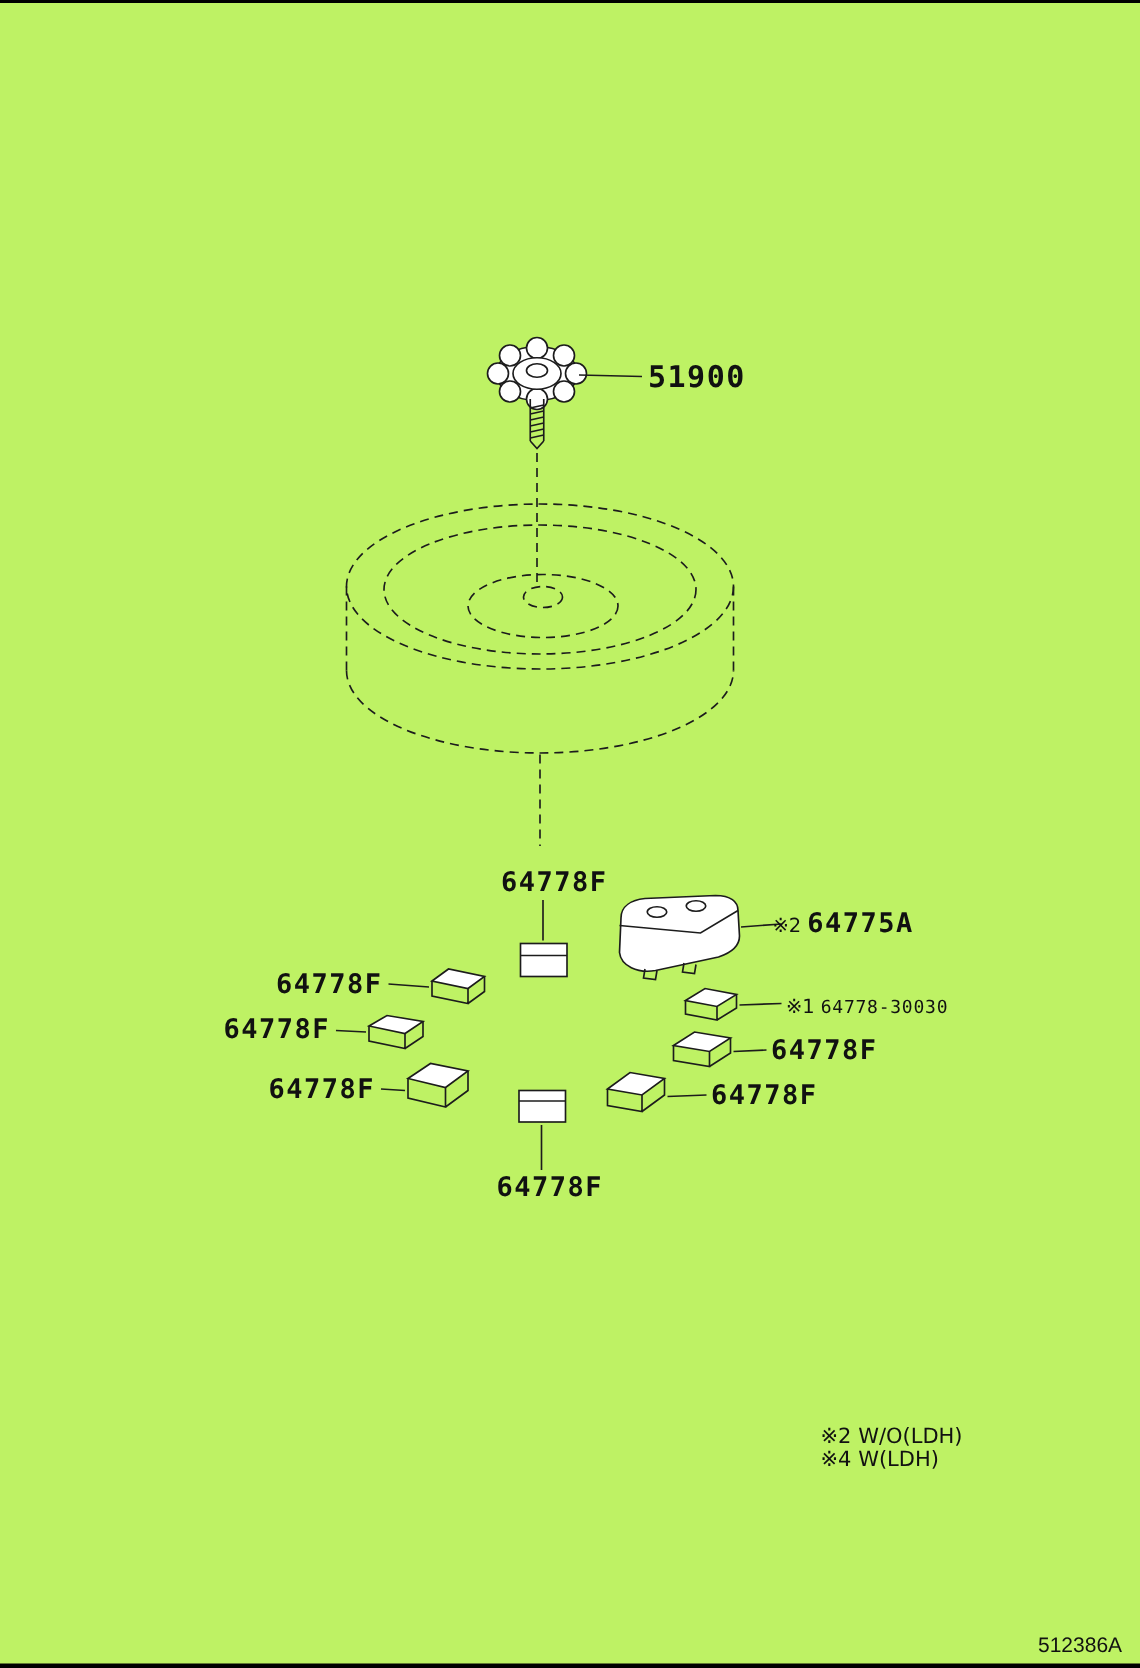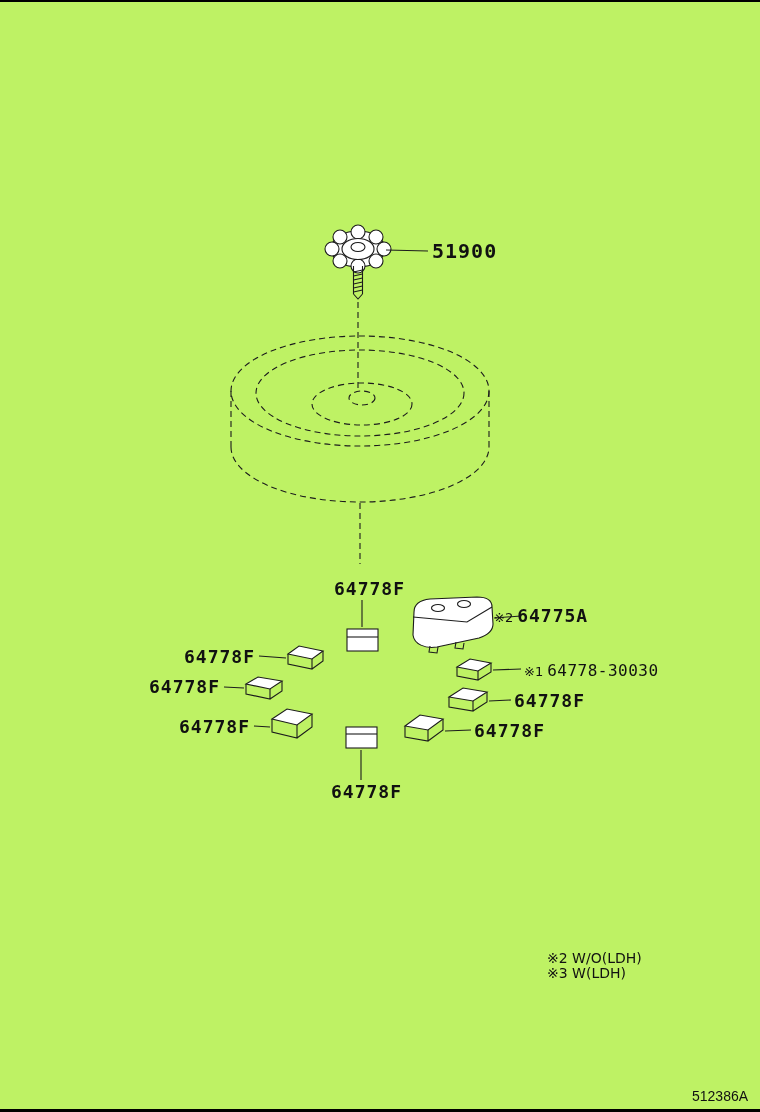--- a/index.html
+++ b/index.html
@@ -6,21 +6,21 @@
   .stage{position:relative;width:760px;height:1112px;background:#bef264;overflow:hidden;
          font-family:"DejaVu Sans",sans-serif;color:#141414;}
   .canvas{position:absolute;left:0;top:0;}
   .rule{position:absolute;left:0;width:760px;background:#000;}
   .rule.top{top:0;height:2px;}
   .rule.bottom{top:1109px;height:3px;}
   .part-label{position:absolute;font-family:"DejaVu Sans Mono","Liberation Mono",monospace;
               font-weight:bold;font-size:18px;letter-spacing:1px;white-space:nowrap;color:#111;cursor:pointer;}
   .part-label.big{font-size:20px;}
   .prefix{font-family:"DejaVu Sans",sans-serif;font-size:13px;font-weight:normal;letter-spacing:0;margin-right:4px;}
-  .sub-number{font-weight:normal;font-size:16px;letter-spacing:0.5px;}
+  .sub-number{font-weight:normal;font-size:12px;letter-spacing:0.5px;}
   .footnote{position:absolute;font-size:14px;font-family:"DejaVu Sans",sans-serif;white-space:nowrap;color:#111;}
   .doc-number{position:absolute;font-size:14px;font-family:Liberation Sans, sans-serif;color:#111;}
 </style>
 </head>
 <body>
 
 <div class="stage">
 
   <div class="rule top"></div>
   <div class="rule bottom"></div>
@@ -117,38 +117,38 @@
       <line x1="270" y1="727" x2="254" y2="726"></line>
       <line x1="445" y1="731" x2="471" y2="730"></line>
       <line x1="361" y1="750" x2="361" y2="780"></line>
     </g>
   </svg>
 
   <div class="part-label big" style="left:432px;top:239px">51900</div>
 
   <div class="part-label" style="left:334px;top:578px">64778F</div>
 
-  <div class="part-label" style="left:494px;top:605px">
+  <div class="part-label" style="left:515px;top:605px">
     <span class="prefix">※2</span><span>64775A</span>
   </div>
 
   <div class="part-label" style="left:184px;top:646px">64778F</div>
 
   <div class="part-label" style="left:524px;top:659px">
     <span class="prefix">※1</span><span class="sub-number">64778-30030</span>
   </div>
 
   <div class="part-label" style="left:149px;top:676px">64778F</div>
 
   <div class="part-label" style="left:514px;top:690px">64778F</div>
 
   <div class="part-label" style="left:179px;top:716px">64778F</div>
 
   <div class="part-label" style="left:474px;top:720px">64778F</div>
 
   <div class="part-label" style="left:331px;top:781px">64778F</div>
 
-  <div class="footnote" style="left:547px;top:965px">※3 W(LDH)</div>
+  <div class="footnote" style="left:547px;top:965px">※4 W(LDH)</div>
   <div class="footnote" style="left:547px;top:950px">※2 W/O(LDH)</div>
 
   <div class="doc-number" style="left:692px;top:1088px">512386A</div>
 
 </div>
 
 </body></html>

